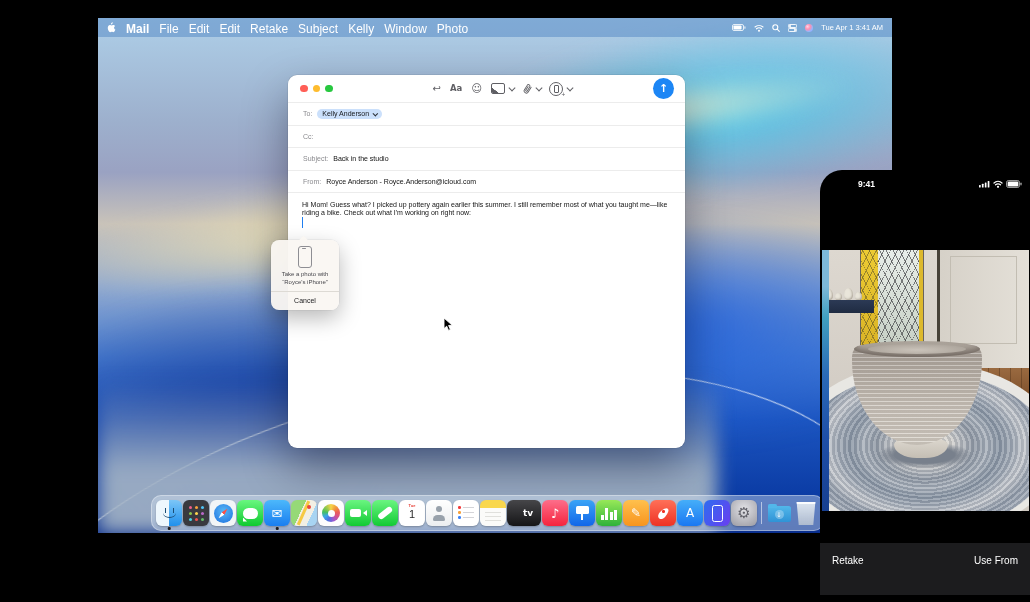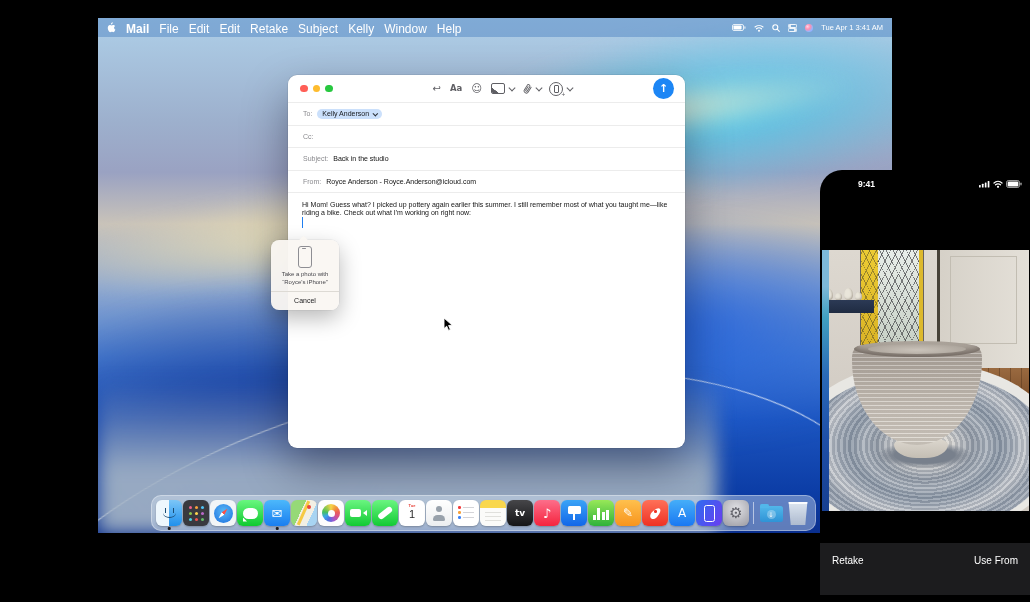--- a/index.html
+++ b/index.html
@@ -107,21 +107,21 @@
   .cal-dow{position:absolute;top:3px;left:0;right:0;text-align:center;font-size:4px;font-weight:700;color:#e8453c;}
   .cal-day{position:absolute;top:7.5px;left:0;right:0;text-align:center;font-size:11px;font-weight:300;color:#2b2b2b;}
   .di-contacts{background:linear-gradient(180deg,#fff,#eceef0);}
   .di-contacts::before{content:"";position:absolute;top:5.5px;left:10px;width:6px;height:6px;border-radius:50%;background:#98a1ab;}
   .di-contacts::after{content:"";position:absolute;bottom:5.5px;left:7px;width:12px;height:6px;border-radius:6px 6px 2px 2px;background:#98a1ab;}
   .di-reminders{background:#fff;}
   .di-reminders::before{content:"";position:absolute;left:5px;top:6px;width:2.5px;height:2.5px;border-radius:50%;background:#f23b3b;box-shadow:0 5px 0 #f7a13b,0 10px 0 #3b82f7;}
   .di-reminders::after{content:"";position:absolute;left:9.5px;top:6.5px;width:11px;height:1.3px;background:#d4d4d8;box-shadow:0 5px 0 #d4d4d8,0 10px 0 #d4d4d8;}
   .di-notes{background:linear-gradient(180deg,#f9d74d 0 30%,#fbfbf9 30%);}
   .di-notes::after{content:"";position:absolute;top:12px;left:5px;width:16px;height:1.2px;background:#e0e0dc;box-shadow:0 4px 0 #e0e0dc,0 8px 0 #e0e0dc;}
-  .di-appletv{background:linear-gradient(180deg,#464649,#151517);}
+  .di-appletv{background:linear-gradient(180deg,#464649,#151517);padding-left:8px;}
   .di-appletv .di-glyph{font-size:9px;font-weight:600;}
   .di-music{background:linear-gradient(180deg,#fd6e8a,#f5243e);}
   .di-music::before{content:"♪";color:#fff;font-size:13px;line-height:1;}
   .di-keynote{background:linear-gradient(180deg,#3aa4f7,#1266e8);}
   .di-keynote::before{content:"";position:absolute;top:6px;left:6.5px;width:13px;height:8px;background:#fff;border-radius:1.5px;}
   .di-keynote::after{content:"";position:absolute;top:14px;left:12px;width:2px;height:6px;background:#fff;}
   .di-numbers{background:linear-gradient(180deg,#97e858,#2fb23a);}
   .di-numbers::before{content:"";position:absolute;bottom:6px;left:5px;width:16px;height:12px;background-repeat:no-repeat;
     background-image:linear-gradient(#fff,#fff),linear-gradient(#fff,#fff),linear-gradient(#fff,#fff),linear-gradient(#fff,#fff);
     background-size:3px 5px,3px 12px,3px 8px,3px 10px;background-position:0 100%,4.3px 100%,8.6px 100%,13px 100%;}
@@ -192,21 +192,21 @@
   <div class="wp wp-navy"></div>
   <div class="wp-arc abs"></div>
   <div class="wp wp-fog"></div>
 
   <div id="menubar" class="abs">
     <span id="apple-logo">
       <svg width="9" height="11" viewBox="0 0 14 17">
           <path fill="#fff" d="M8.3 2.7c.5-.6.9-1.5.7-2.4-.8.1-1.7.6-2.2 1.2-.5.6-.9 1.5-.7 2.3.9.1 1.7-.5 2.2-1.1zM11 9c0-1.8 1.5-2.7 1.6-2.8-.9-1.3-2.2-1.4-2.7-1.5-1.1-.1-2.2.7-2.7.7-.6 0-1.4-.7-2.4-.6-1.2 0-2.3.7-3 1.8-1.3 2.2-.3 5.5.9 7.3.6.9 1.3 1.9 2.3 1.8.9 0 1.3-.6 2.4-.6 1.1 0 1.4.6 2.4.6 1 0 1.6-.9 2.2-1.8.7-1 1-2 1-2.1-.1 0-2-.8-2-2.8z"></path>
         </svg>
     </span>
-    <span id="menu-items"><span class="menu-item mb-bold">Mail</span><span class="menu-item">File</span><span class="menu-item">Edit</span><span class="menu-item">Edit</span><span class="menu-item">Retake</span><span class="menu-item">Subject</span><span class="menu-item">Kelly</span><span class="menu-item">Window</span><span class="menu-item">Help</span></span>
+    <span id="menu-items"><span class="menu-item mb-bold">Mail</span><span class="menu-item">File</span><span class="menu-item">Edit</span><span class="menu-item">Edit</span><span class="menu-item">Retake</span><span class="menu-item">Subject</span><span class="menu-item">Kelly</span><span class="menu-item">Window</span><span class="menu-item">Photo</span></span>
     <span id="mb-right">
       <svg width="14" height="7" viewBox="0 0 14 7">
           <rect x="0.5" y="0.5" width="11" height="6" rx="1.5" fill="none" stroke="#fff" stroke-opacity=".8"></rect>
           <rect x="1.5" y="1.5" width="8" height="4" rx=".8" fill="#fff"></rect>
           <rect x="12.3" y="2.2" width="1.2" height="2.6" rx=".6" fill="#fff" fill-opacity=".8"></rect>
         </svg>
       <svg width="10" height="8" viewBox="0 0 10 8">
           <path d="M1 3a6 6 0 0 1 8 0" fill="none" stroke="#fff" stroke-width="1.1" stroke-linecap="round"></path>
           <path d="M2.5 4.8a4 4 0 0 1 5 0" fill="none" stroke="#fff" stroke-width="1.1" stroke-linecap="round"></path>
           <circle cx="5" cy="6.8" r="1" fill="#fff"></circle>

